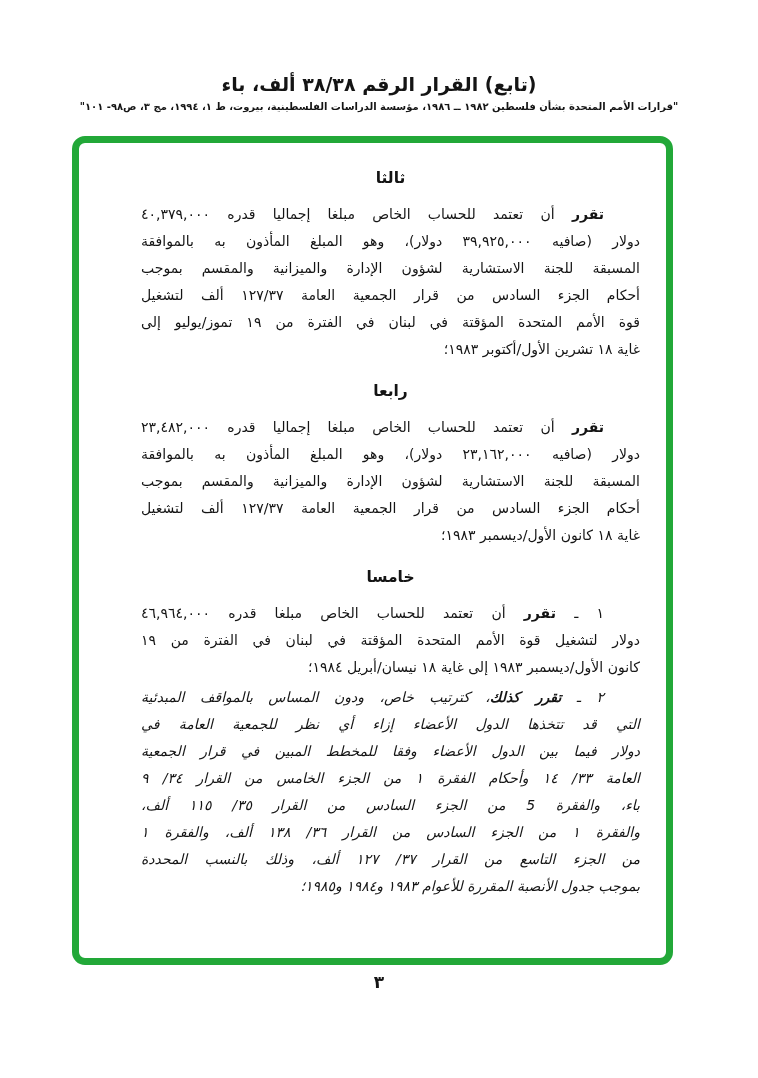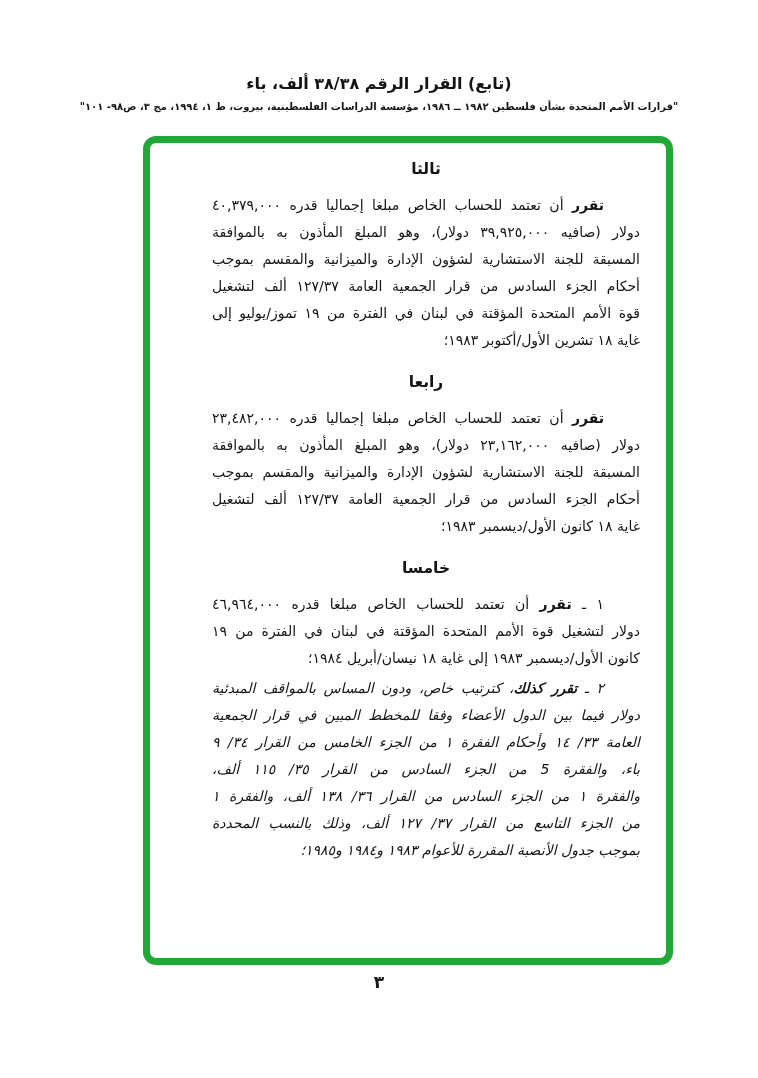--- a/index.html
+++ b/index.html
@@ -8,40 +8,40 @@
     height: 1078px;
     background: #ffffff;
     color: #141414;
     font-family: "DejaVu Sans", sans-serif;
     overflow: hidden;
   }
   .header { margin-top: 74px; }
   .header-title {
     text-align: center;
     font-weight: bold;
-    font-size: 16px;
+    font-size: 19px;
     line-height: 20px;
   }
   .header-source {
     margin-top: 6px;
     text-align: center;
     font-weight: bold;
     font-size: 10px;
     line-height: 13px;
     white-space: nowrap;
   }
   .doc-box {
     box-sizing: border-box;
     margin-top: 23px;
     margin-right: 85px;
-    width: 530px;
+    width: 601px;
     height: 829px;
     border: 7px solid #22a838;
     border-radius: 13px;
-    padding: 14px 26px 0 62px;
+    padding: 23px 26px 0 62px;
   }
   .section-heading {
     text-align: center;
     font-weight: bold;
     font-size: 15.5px;
     line-height: 20px;
     margin: 18px 0 13px 0;
   }
   .section:first-child .section-heading { margin-top: 2px; }
   .line {
@@ -96,20 +96,21 @@
 
   <div class="section">
     <div class="section-heading">خامسا</div>
     <div class="para">
         <div class="line"><span class="pre">١ ـ </span><span class="bold">تقرر</span><span> أن تعتمد للحساب الخاص مبلغا قدره ٤٦,٩٦٤,٠٠٠</span></div>
         <div class="line"><span class="pre"></span><span class="bold"></span><span>دولار لتشغيل قوة الأمم المتحدة المؤقتة في لبنان في الفترة من ١٩</span></div>
         <div class="line"><span class="pre"></span><span class="bold"></span><span>كانون الأول/ديسمبر ١٩٨٣ إلى غاية ١٨ نيسان/أبريل ١٩٨٤؛</span></div>
       </div>
     <div class="para">
         <div class="line"><span class="pre">٢ ـ </span><span class="bold">تقرر كذلك</span><span>، كترتيب خاص، ودون المساس بالمواقف المبدئية</span></div>
+        <div class="line"><span class="pre"></span><span class="bold"></span><span>التي قد تتخذها الدول الأعضاء إزاء أي نظر للجمعية العامة في</span></div>
         <div class="line"><span class="pre"></span><span class="bold"></span><span>دولار فيما بين الدول الأعضاء وفقا للمخطط المبين في قرار الجمعية</span></div>
         <div class="line"><span class="pre"></span><span class="bold"></span><span>العامة ٣٣/ ١٤ وأحكام الفقرة ١ من الجزء الخامس من القرار ٣٤/ ٩</span></div>
         <div class="line"><span class="pre"></span><span class="bold"></span><span>باء، والفقرة 5 من الجزء السادس من القرار ٣٥/ ١١٥ ألف،</span></div>
         <div class="line"><span class="pre"></span><span class="bold"></span><span>والفقرة ١ من الجزء السادس من القرار ٣٦/ ١٣٨ ألف، والفقرة ١</span></div>
         <div class="line"><span class="pre"></span><span class="bold"></span><span>من الجزء التاسع من القرار ٣٧/ ١٢٧ ألف، وذلك بالنسب المحددة</span></div>
         <div class="line"><span class="pre"></span><span class="bold"></span><span>بموجب جدول الأنصبة المقررة للأعوام ١٩٨٣ و١٩٨٤ و١٩٨٥؛</span></div>
       </div>
   </div>
 
 </div>

